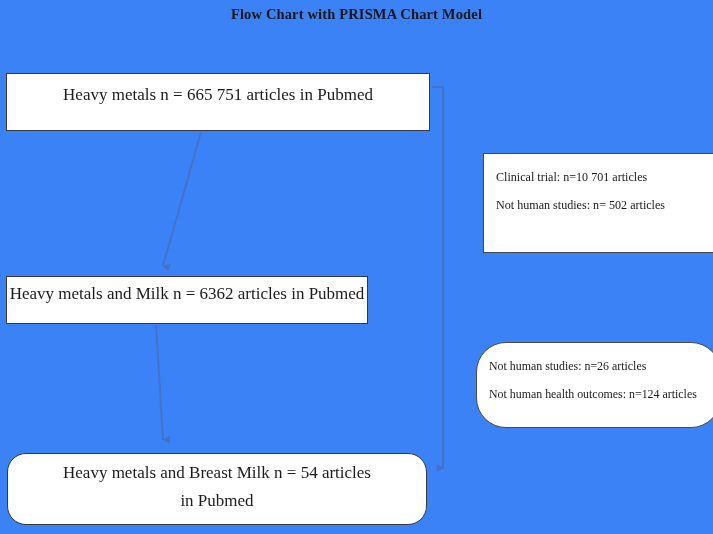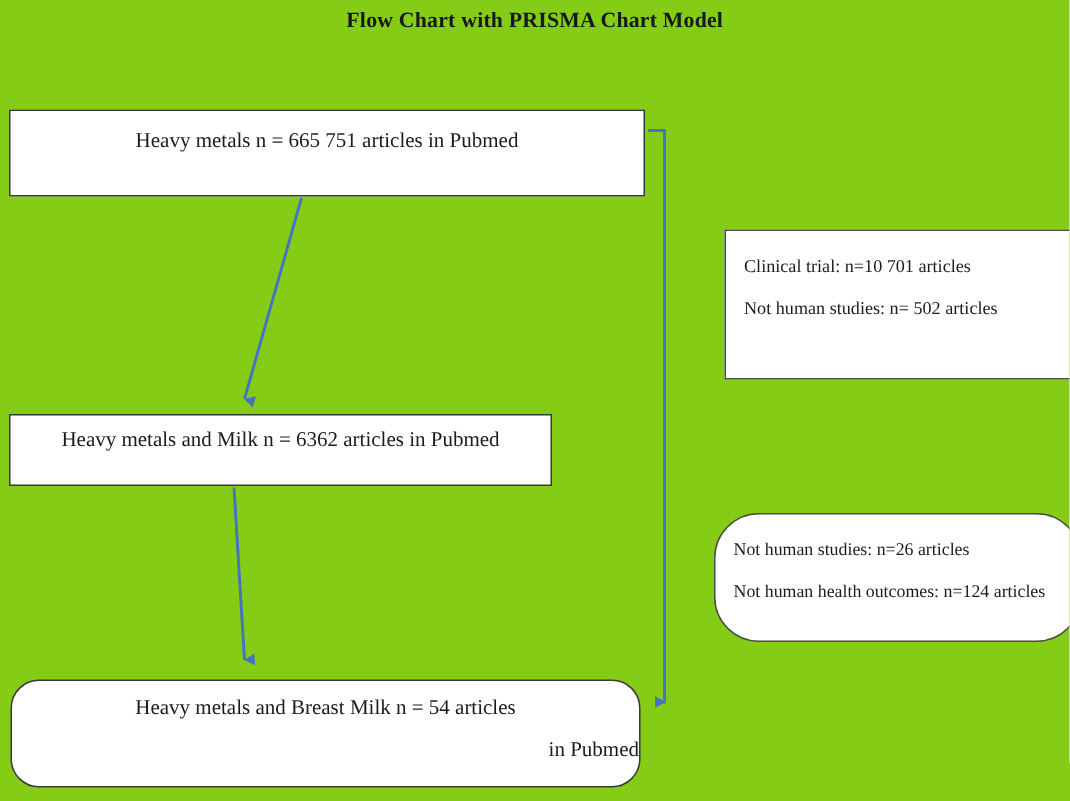--- a/index.html
+++ b/index.html
@@ -9,21 +9,21 @@
     background: #ffffff;
   }
   body {
     font-family: "Liberation Serif", "DejaVu Serif", serif;
     color: #1a1a1a;
   }
   #canvas {
     position: relative;
     width: 713px;
     height: 534px;
-    background: #84cc16;
+    background: #3b82f6;
     overflow: hidden;
   }
 
   
   .chart-title {
     position: absolute;
     left: 0;
     top: 6px;
     width: 713px;
     text-align: center;
@@ -49,28 +49,27 @@
     border-color: #4a4a4a;
     border-width: 1.3px;
   }
 
   
   .stage-text {
     position: absolute;
     left: 0;
     right: 0;
     text-align: center;
-    font-size: 14px;
+    font-size: 17px;
     line-height: 30px;
     color: #1b1b1b;
     white-space: nowrap;
   }
   .stage-text.line2 {
     white-space: nowrap;
-    text-align: right;
   }
 
   
   .excl-list {
     position: absolute;
     left: 12px;
     right: 8px;
     top: 9px;
   }
   .excl-line {

